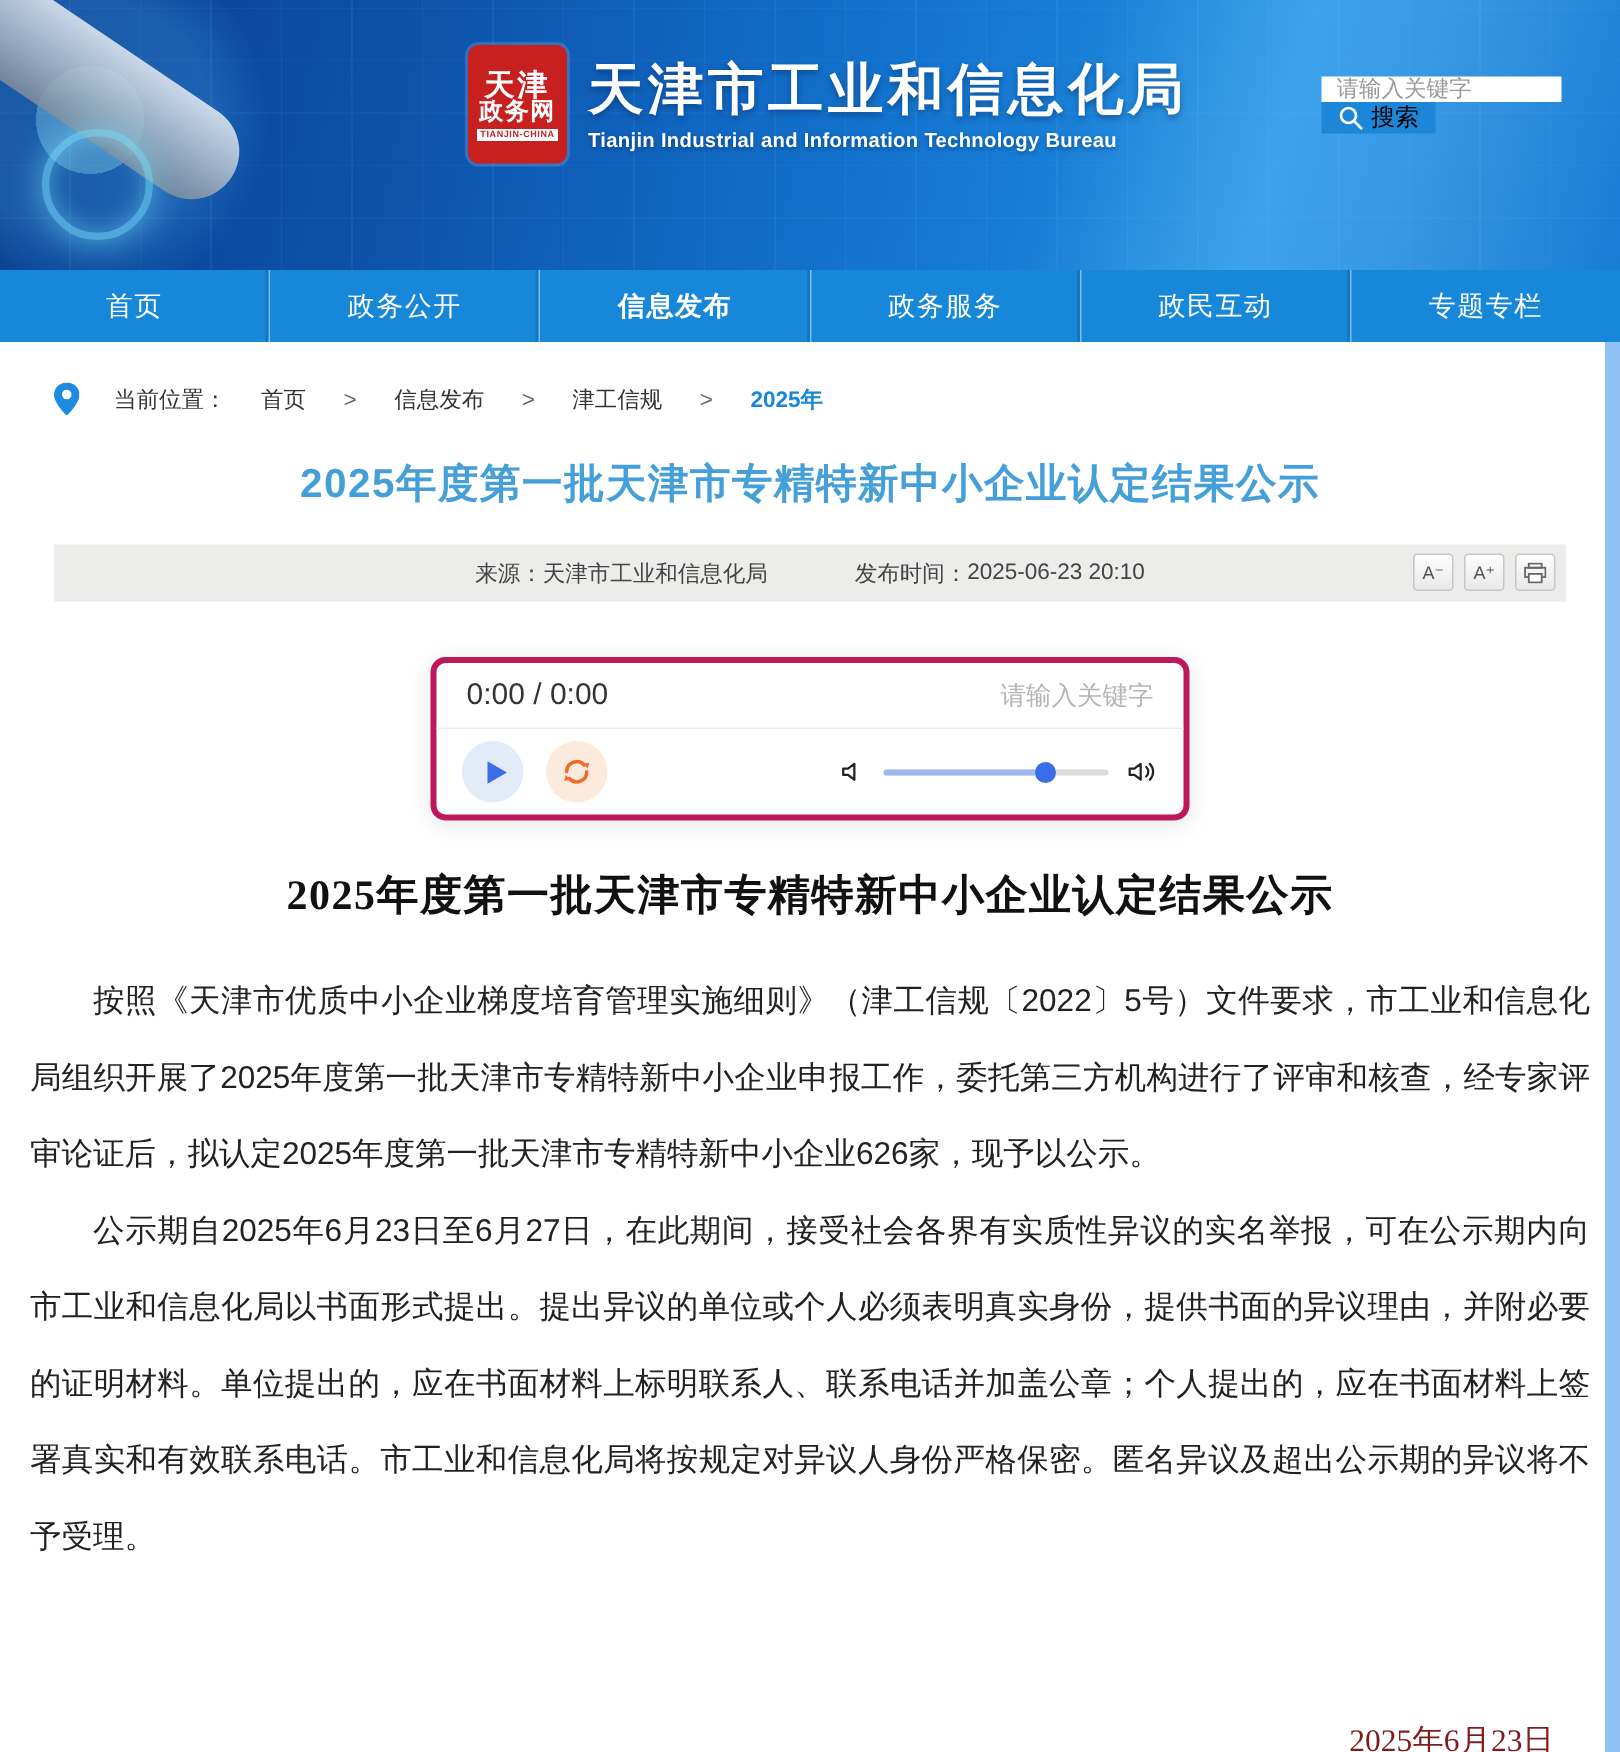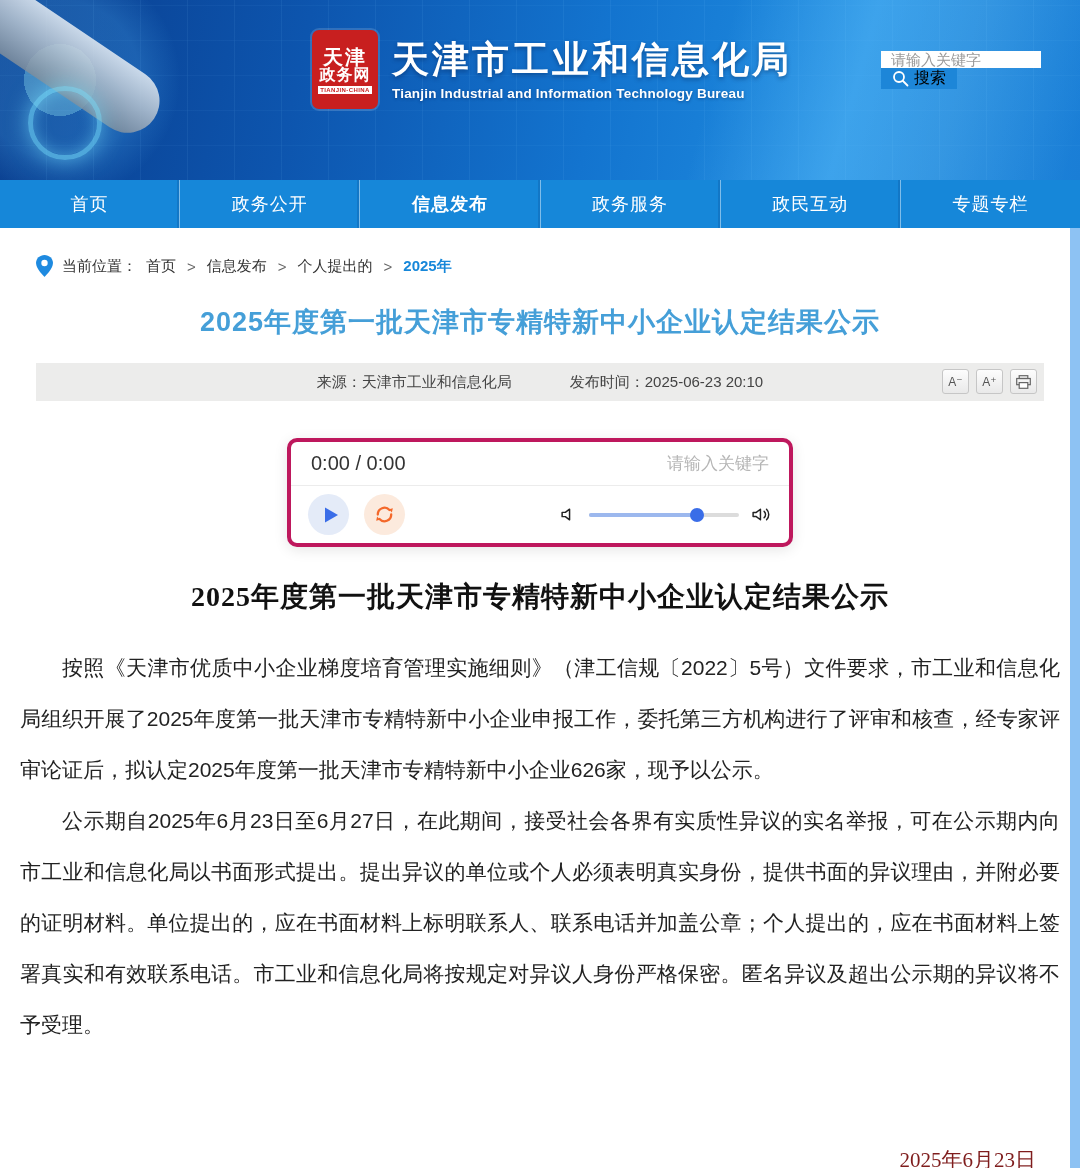--- a/index.html
+++ b/index.html
@@ -76,21 +76,21 @@
   .nav { height:48px; background:#1687d9; display:flex; }
   .nav-item {
     flex:1; display:flex; align-items:center; justify-content:center;
     color:#fff; font-size:18px; letter-spacing:1px; cursor:pointer; position:relative;
   }
   .nav-item + .nav-item { border-left:1px solid rgba(255,255,255,.45); box-shadow:-2px 0 0 rgba(10,80,150,.28); }
   .nav-item.active { font-weight:bold; }
 
   
   .breadcrumb {
-    margin:27px 0 0 36px; display:flex; align-items:center; gap:9px;
+    margin:27px 0 0 36px; display:flex; align-items:center; gap:23px;
     font-size:15px; color:#333;
   }
   .breadcrumb .sep { color:#666; margin:0 2px; }
   .breadcrumb a.link { color:#333; text-decoration:none; cursor:pointer; }
   .breadcrumb .current { color:#1687d9; font-weight:bold; }
 
   .page-title {
     margin-top:27px; text-align:center; color:#459fd8;
     font-size:27px; font-weight:600; letter-spacing:1px;
   }
@@ -199,21 +199,21 @@
     <svg width="17" height="22" viewBox="0 0 17 22">
         <path d="M8.5 0C3.8 0 0 3.6 0 8.1c0 6 8.5 13.9 8.5 13.9S17 14.1 17 8.1C17 3.6 13.2 0 8.5 0z" fill="#1e8ae0"></path>
         <circle cx="8.5" cy="8" r="3.2" fill="#fff"></circle>
       </svg>
   </span>
   <span>当前位置：</span>
   <a class="link">首页</a>
   <span class="sep">&gt;</span>
   <a class="link">信息发布</a>
   <span class="sep">&gt;</span>
-  <a class="link">个人提出的</a>
+  <a class="link">津工信规</a>
   <span class="sep">&gt;</span>
   <a class="current">2025年</a>
 </div>
 
 <div class="page-title">2025年度第一批天津市专精特新中小企业认定结果公示</div>
 
 <div class="meta-bar">
   <div class="meta-item">
     <span>来源：</span>
     <span>天津市工业和信息化局</span>

